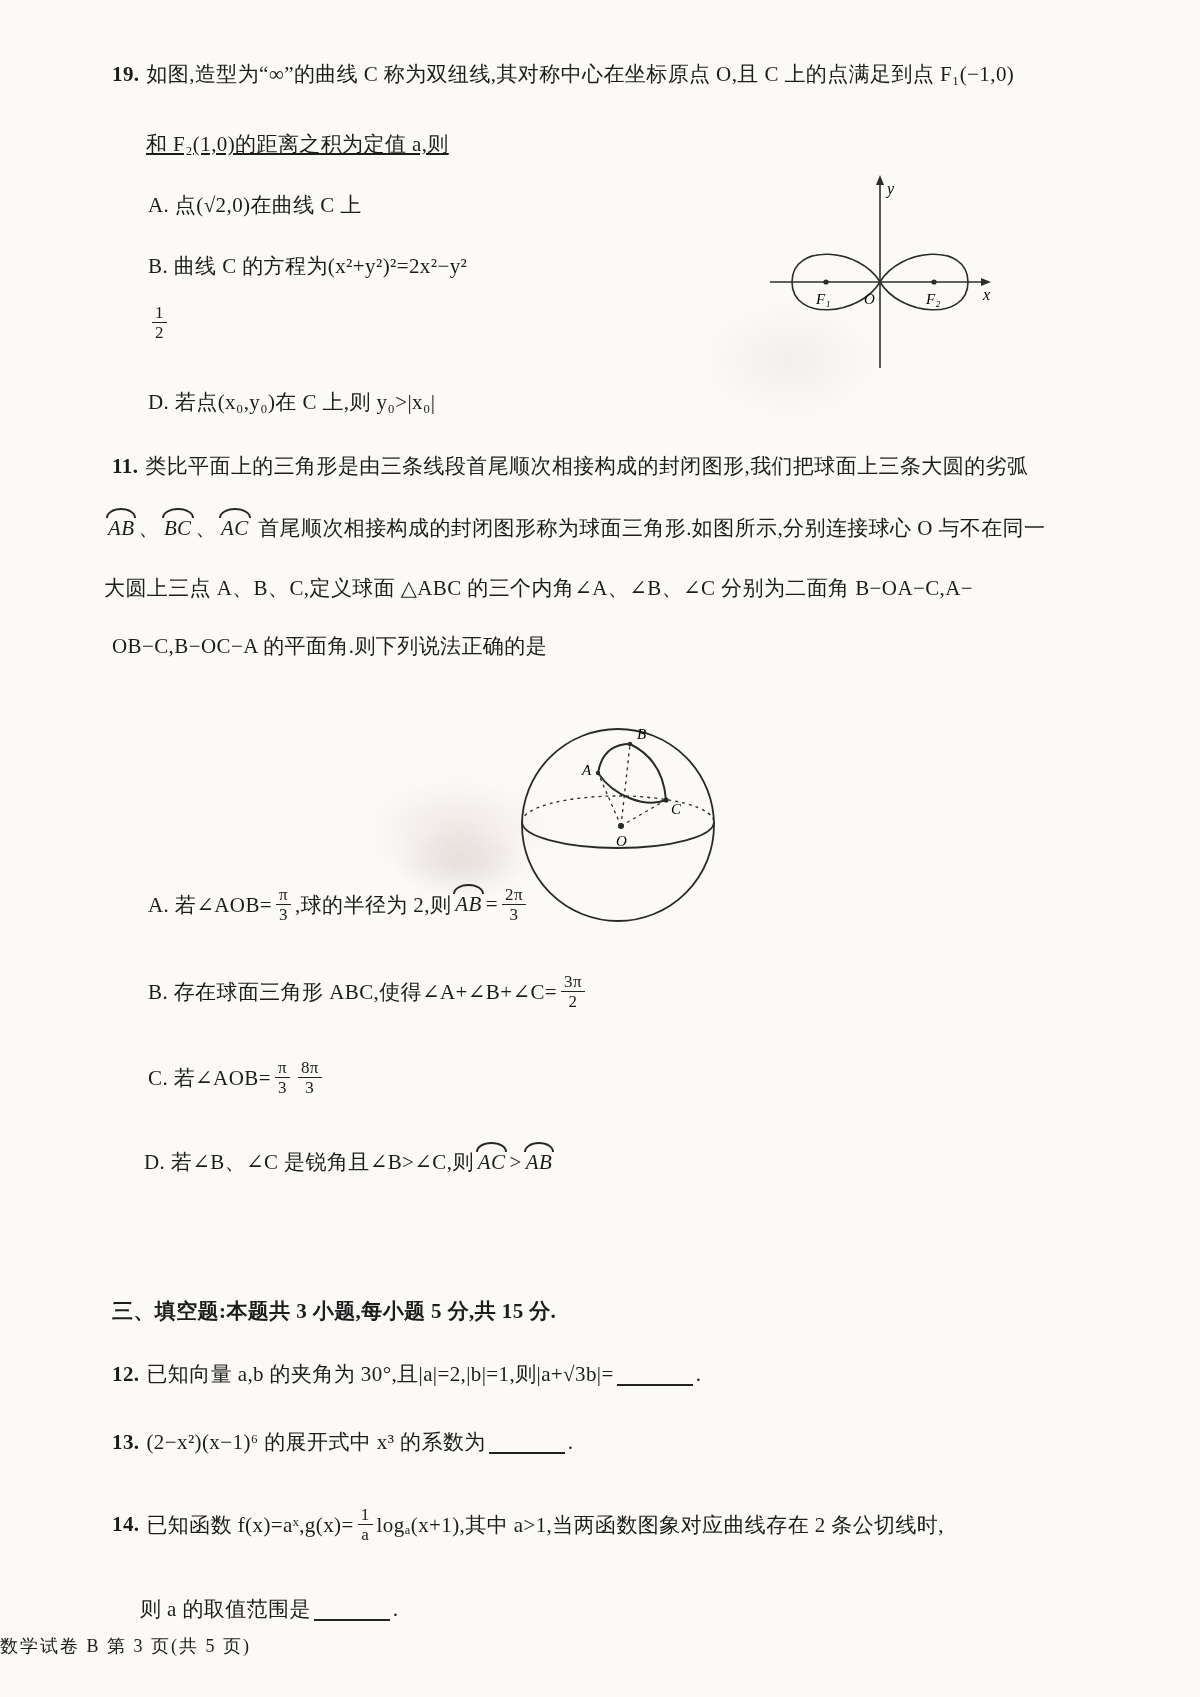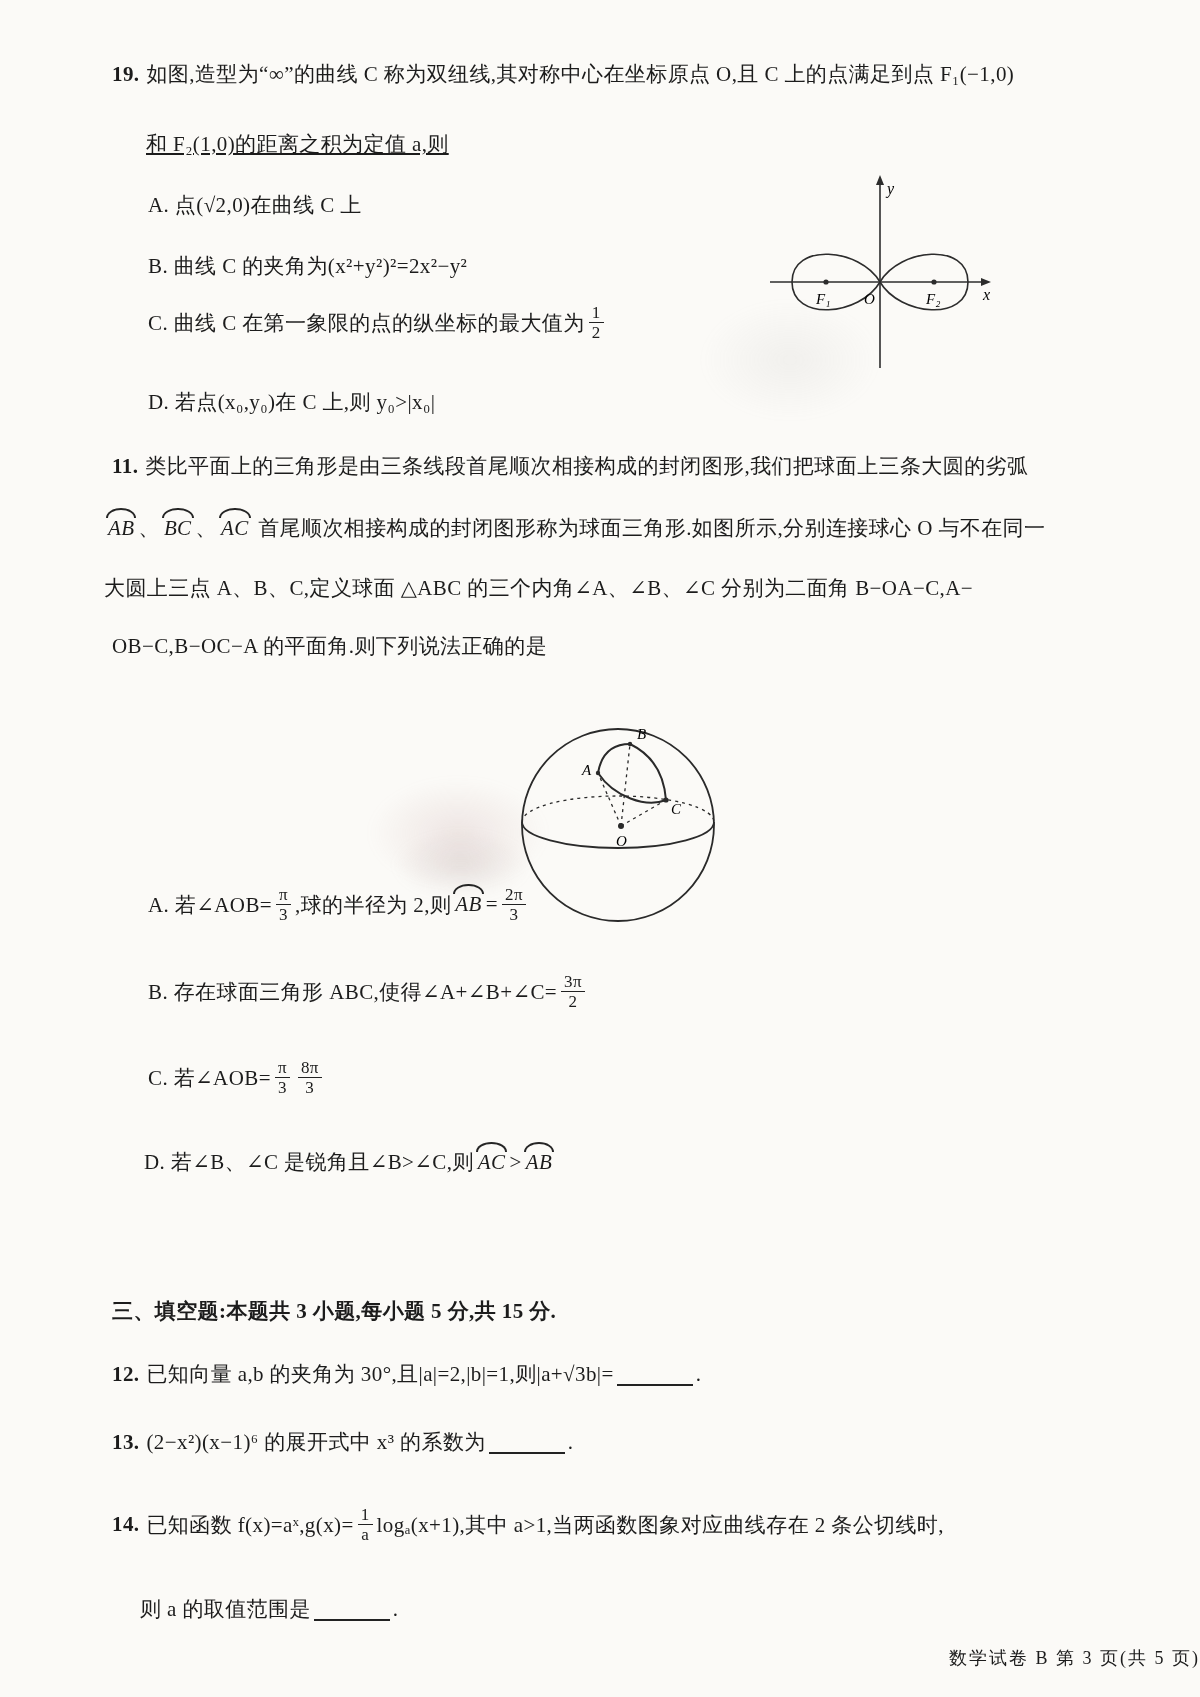--- a/index.html
+++ b/index.html
@@ -26,43 +26,42 @@
     border-bottom:2px solid #222; vertical-align:-5px; margin:0 3px; }
   .fig { position:absolute; }
   .fig svg text { font-family:"Liberation Serif","DejaVu Serif",serif; font-style:italic; }
   .smudge { position:absolute; border-radius:50%; filter:blur(5px); pointer-events:none; }
   .sm1 { left:368px; top:778px; width:180px; height:110px;
          background:radial-gradient(rgba(190,150,150,.20), transparent 70%); }
   .sm2 { left:392px; top:830px; width:140px; height:70px;
          background:radial-gradient(rgba(160,140,140,.18), transparent 70%); }
   .sm3 { left:700px; top:300px; width:180px; height:120px;
          background:radial-gradient(rgba(170,170,170,.12), transparent 70%); }
-  .footer { position:absolute; left:0; right:0; text-align:right; font-size:18px; letter-spacing:2px;margin-top:12px; }
+  .footer { position:absolute; left:0; right:0; text-align:left; font-size:18px; letter-spacing:2px; }
 </style>
 </head>
 <body>
 
 <div class="smudge sm1"></div>
 <div class="smudge sm2"></div>
 <div class="smudge sm3"></div>
 
 <div class="line" style="left:112px; top:60px;">
   <span class="qnum">19.</span><span>如图,造型为“∞”的曲线 C 称为双纽线,其对称中心在坐标原点 O,且 C 上的点满足到点 F₁(−1,0)</span>
 </div>
 <div class="line" style="left:146px; top:130px;text-decoration:underline;">
   <span>和 F₂(1,0)的距离之积为定值 a,则</span>
 </div>
 <div class="line" style="left:148px; top:191px;">
   <span>A. 点(√2,0)在曲线 C 上</span>
 </div>
 <div class="line" style="left:148px; top:252px;">
-  <span>B. 曲线 C 的夹角为(x²+y²)²=2x²−y²</span>
+  <span>B. 曲线 C 的方程为(x²+y²)²=2x²−y²</span>
 </div>
 <div class="line mline" style="left:148px; top:303px;">
-  <span>C. 曲线 C 在第一象限的点的纵坐标的最大值为</span>
   <span class="frac">
     <span class="num">1</span>
     <span class="den">2</span>
   </span>
 </div>
 <div class="line" style="left:148px; top:388px;">
   <span>D. 若点(x₀,y₀)在 C 上,则 y₀&gt;|x₀|</span>
 </div>
 
 <div class="fig" style="left:760px; top:170px;">

